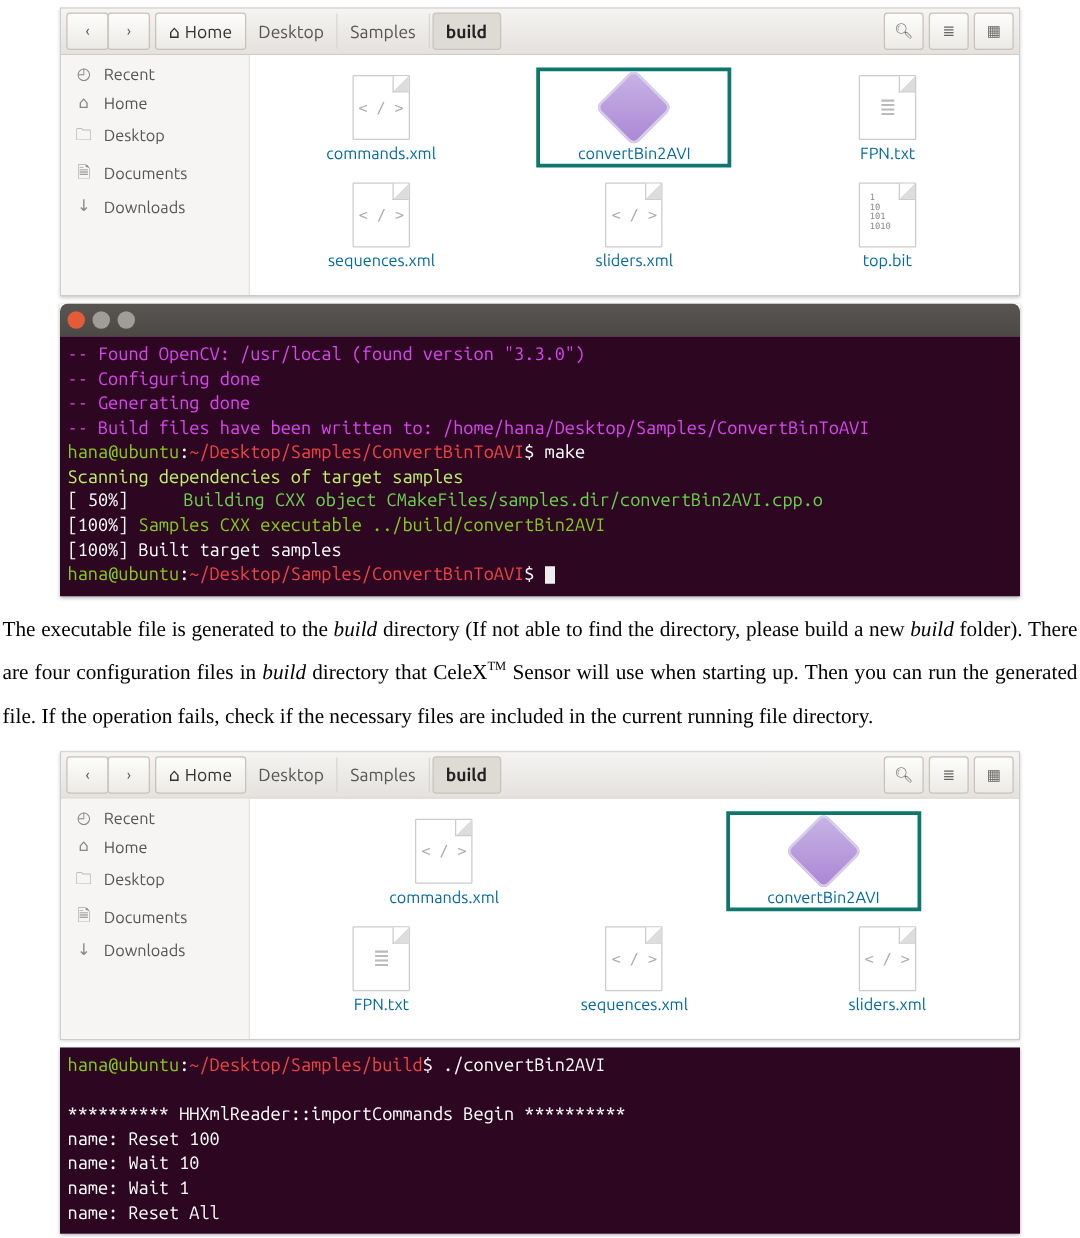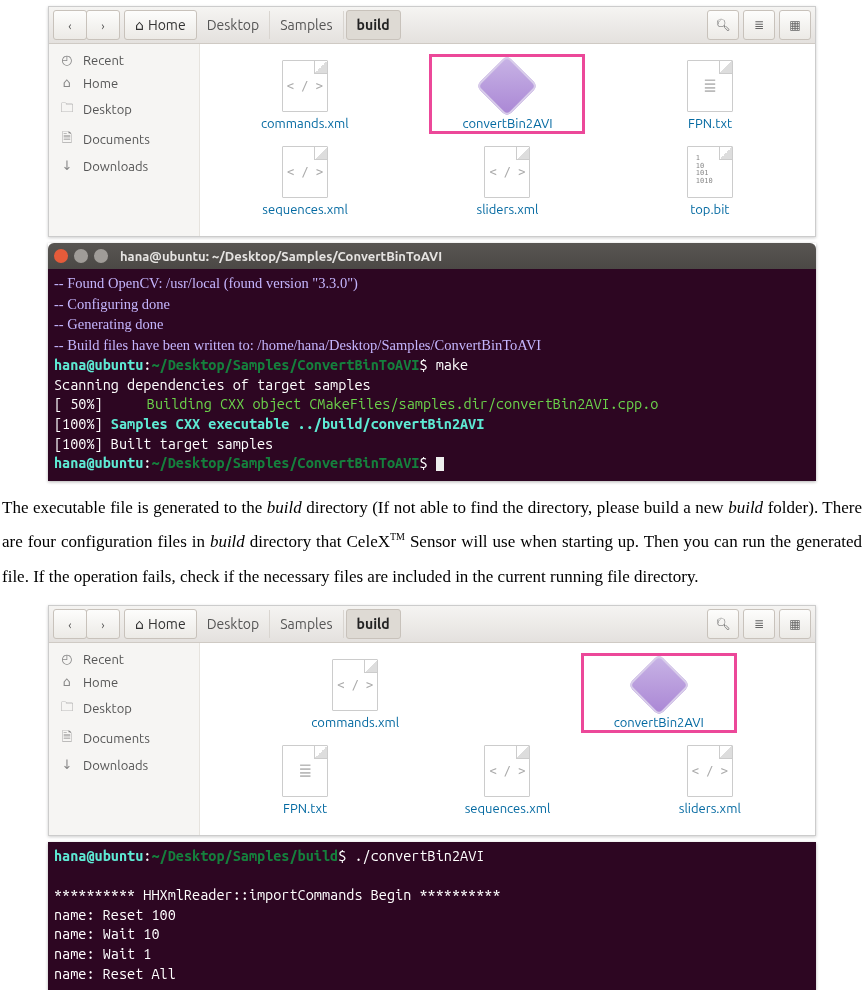--- a/index.html
+++ b/index.html
@@ -115,21 +115,21 @@
     margin-bottom: 6px;
   }
   .fm-item {
     width: 150px;
     text-align: center;
     font-size: 13px;
     color: #0369a1;
     padding: 4px 2px;
   }
   .fm-item.highlight {
-    border: 3px solid #ec4899;
+    border: 3px solid #0f766e;
     padding: 1px 0;
   }
   .fm-icon-wrap {
     height: 56px;
     display: flex;
     align-items: center;
     justify-content: center;
     margin-bottom: 2px;
   }
   .icon-xml {
@@ -204,26 +204,26 @@
   .term-body {
     background: #2d0622;
     color: #eee;
     font-family: "Ubuntu Mono","DejaVu Sans Mono","Consolas",monospace;
     font-size: 14.5px;
     line-height: 1.35;
     padding: 4px 6px 8px 6px;
     white-space: pre-wrap;
     word-break: break-all;
   }
-  .c-blue { color:#c4b5fd;font-family:Liberation Serif, serif; }
+  .c-blue { color:#d946ef; }
   .c-green { color:#6bd24b;padding-left:36px; }
-  .c-brgreen { color:#5eead4; font-weight:bold;}
-  .c-mag { color:#ffffff; }
+  .c-brgreen { color:#84cc16; font-weight:normal;}
+  .c-mag { color:#bef264; }
   .c-white { color:#fff; }
-  .c-path { color:#15803d; font-weight:bold;}
+  .c-path { color:#ef4444; font-weight:normal;}
   .cursor { background:#eee; display:inline-block; width:8px; height:14px; vertical-align:middle;}
 
   .doc-text {
     font-family: "Times New Roman", serif;
     font-size: 17px;
     line-height: 2.05;
     color: #000;
     margin: 8px 0 10px 0;
     padding: 0 2px;
     text-align: justify;
@@ -298,21 +298,20 @@
       </div>
     </div>
   </div>
 </div>
 
 <div class="term-frame">
   <div class="term-title">
     <span class="term-btn close"></span>
     <span class="term-btn min"></span>
     <span class="term-btn max"></span>
-    <span style="margin-left:6px;font-weight:600">hana@ubuntu: ~/Desktop/Samples/ConvertBinToAVI</span>
   </div>
   <div class="term-body"><span class="c-blue">-- Found OpenCV: /usr/local (found version "3.3.0")</span>
 <span class="c-blue">-- Configuring done</span>
 <span class="c-blue">-- Generating done</span>
 <span class="c-blue">-- Build files have been written to: /home/hana/Desktop/Samples/ConvertBinToAVI</span>
 <span class="c-brgreen">hana@ubuntu</span><span class="c-white">:</span><span class="c-path">~/Desktop/Samples/ConvertBinToAVI</span><span class="c-white">$ </span><span class="c-white">make</span>
 <span class="c-mag">Scanning dependencies of target samples</span>
 <span class="c-white">[ 50%] </span><span class="c-green">Building CXX object CMakeFiles/samples.dir/convertBin2AVI.cpp.o</span>
 <span class="c-white">[100%] </span><span class="c-brgreen">Samples CXX executable ../build/convertBin2AVI</span>
 <span class="c-white">[100%] Built target samples</span>

